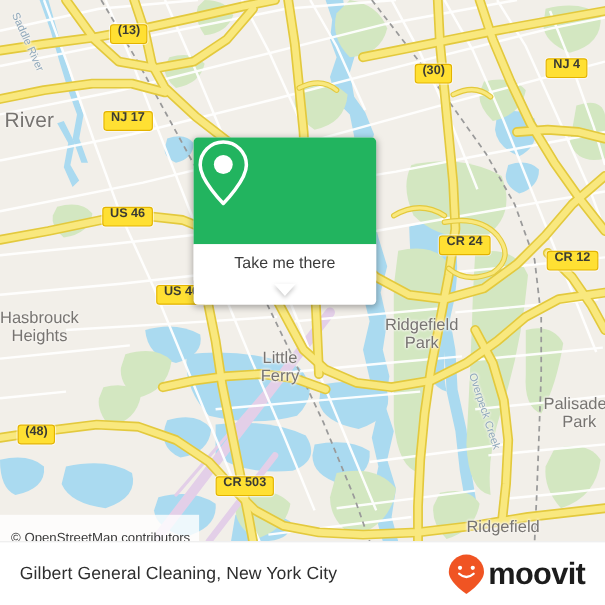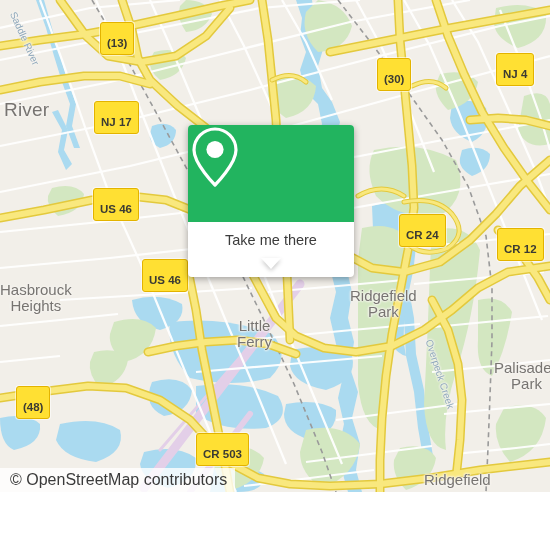--- a/index.html
+++ b/index.html
@@ -12,37 +12,37 @@
 
   .lbl{position:absolute;color:#777471;white-space:nowrap;pointer-events:none;
        text-shadow:0 0 3px #f7f5f1,0 0 3px #f7f5f1,0 0 2px #f7f5f1,0 0 2px #f7f5f1;}
   .lbl.city{font-size:19px;letter-spacing:.2px;}
   .lbl.town{font-size:15px;line-height:16px;text-align:center;}
   .lbl.water{font-size:10px;color:#8fa8bb;font-style:normal;}
 
   
   .shield{position:absolute;background:#ffe033;border:1.6px solid #e3b300;border-radius:3px;
           color:#3b3b34;font-size:11.5px;font-weight:bold;line-height:1;
-          padding:15px 6px 4px;white-space:nowrap;box-shadow:0 0 0 1px rgba(255,255,255,.55);}
-
-  
-  #card{position:absolute;left:188px;top:125px;width:166px;height:152px;
+          padding:0 6px 4px;white-space:nowrap;box-shadow:0 0 0 1px rgba(255,255,255,.55);}
+
+  
+  #card{position:absolute;left:176px;top:125px;width:166px;height:152px;
         border-radius:4px;box-shadow:0 2px 7px rgba(0,0,0,.34);background:#fff;}
   #card-head{height:97px;background:#22b45f;border-radius:4px 4px 0 0;
              display:flex;align-items:center;justify-content:center;}
   #card-foot{height:36px;border-radius:0 0 4px 4px;background:#fff;
              display:flex;align-items:center;justify-content:center;}
   #card-foot span{font-size:14.5px;color:#3c3c3c;}
   #card-tail{position:absolute;left:50%;margin-left:-10px;top:133px;width:0;height:0;
              border-left:10px solid transparent;border-right:10px solid transparent;
              border-top:11px solid #fff;filter:drop-shadow(0 2px 2px rgba(0,0,0,.22));}
 
   
   #attrib{position:absolute;left:0;top:468px;background:rgba(255,255,255,.80);
-          padding:3px 8px 4px 10px;font-size:16px;color:#3a3a3a;}
+          padding:14px 8px 4px 10px;font-size:12px;color:#3a3a3a;}
 
   
   #bottom{position:absolute;left:0;top:492px;width:550px;height:58px;background:#fff;
           border-top:1px solid #ececec;display:flex;align-items:center;
           justify-content:space-between;padding:0 18px;box-sizing:border-box;}
   #bottom-title{font-size:16px;color:#2e2e2e;letter-spacing:.1px;}
   #brand{display:flex;align-items:center;gap:3px;}
   #brand-word{font-size:28px;color:#1c1c1c;letter-spacing:-.6px;font-weight:bold;}
 </style>
 </head>
@@ -262,14 +262,26 @@
       </div>
       <div id="card-foot">
         <span>Take me there</span>
       </div>
       <div id="card-tail"></div>
     </div>
 
     <div id="attrib">© OpenStreetMap contributors</div>
   </div>
 
+  <div id="bottom">
+    <div id="bottom-title">Gilbert General Cleaning, New York City</div>
+    <div id="brand">
+      <svg width="34" height="38" viewBox="0 0 34 38">
+        <path d="M17 1 C8.2 1 1 8.2 1 17 C1 26.5 17 37 17 37 C17 37 33 26.5 33 17 C33 8.2 25.8 1 17 1 Z" fill="#f05423"></path>
+        <circle cx="11.2" cy="13.2" r="1.9" fill="#ffffff"></circle>
+        <circle cx="22.8" cy="13.2" r="1.9" fill="#ffffff"></circle>
+        <path d="M10.4 18.6 Q17 24.6 23.6 18.6" fill="none" stroke="#ffffff" stroke-width="2.1" stroke-linecap="round"></path>
+      </svg>
+      <span id="brand-word">moovit</span>
+    </div>
+  </div>
 
 </div>
 
 </body></html>

